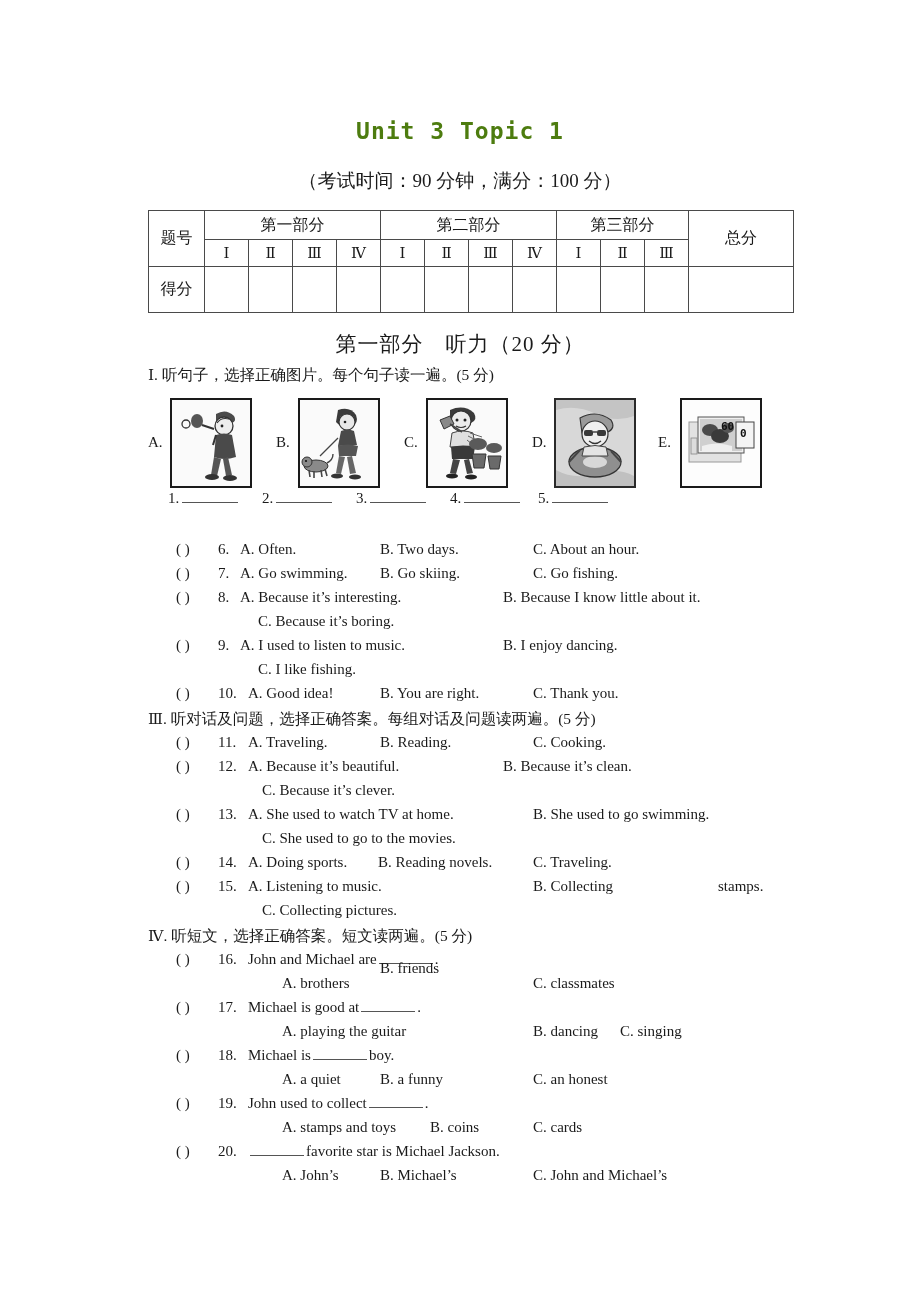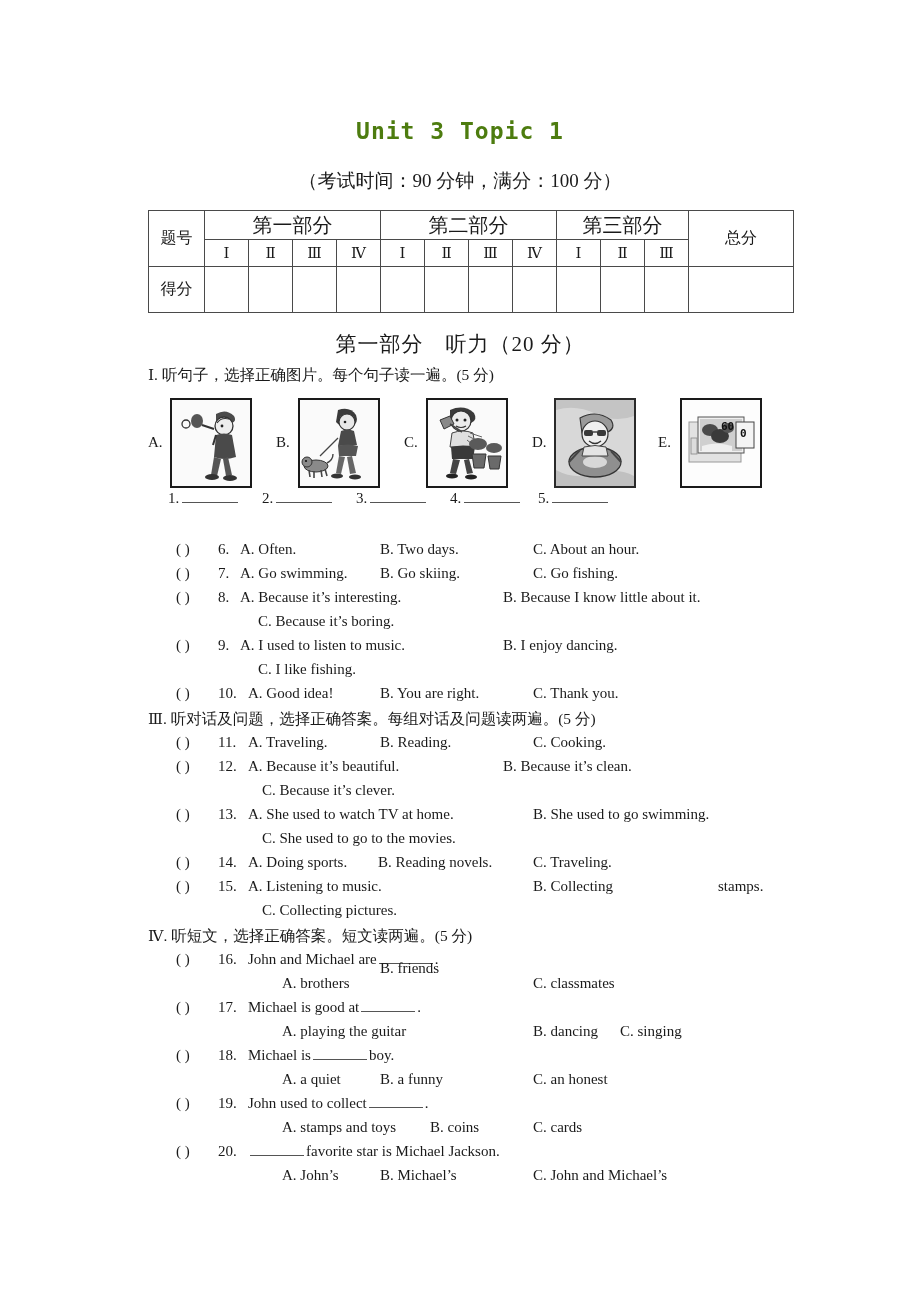--- a/index.html
+++ b/index.html
@@ -56,21 +56,21 @@
     font-size: 15px;
   }
   .score-table td {
     border: 1px solid #4a4a4a;
     text-align: center;
     vertical-align: middle;
     padding: 0;
     font-family: "Liberation Serif", "DejaVu Serif", serif;
   }
   .st-label { width: 56px; height: 36px; font-size: 16px; }
-  .st-part  { height: 28px; font-size: 20px; }
+  .st-part  { height: 28px; font-size: 16px; }
   .st-roman { height: 26px; font-size: 15px; }
   .st-blank { height: 45px; }
   .st-total { font-size: 16px; }
 
   
   .part-heading {
     position: absolute;
     left: 0;
     width: 920px;
     text-align: center;

